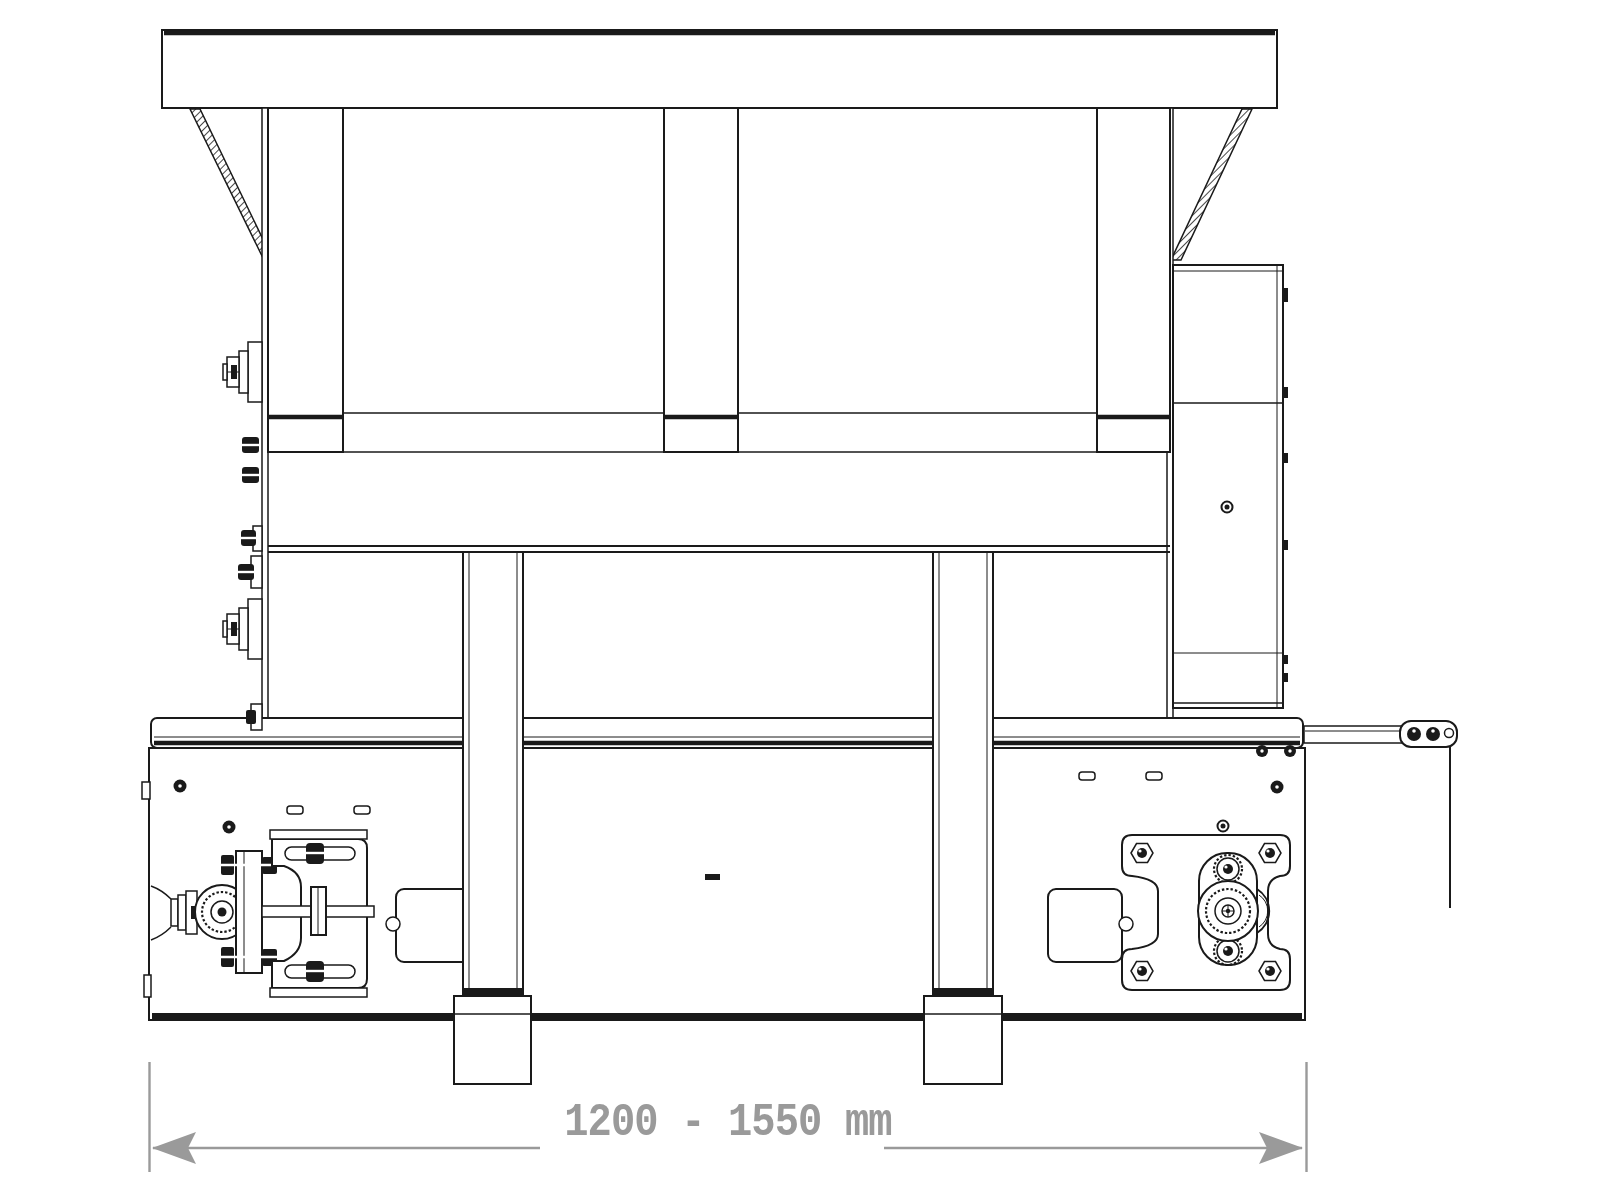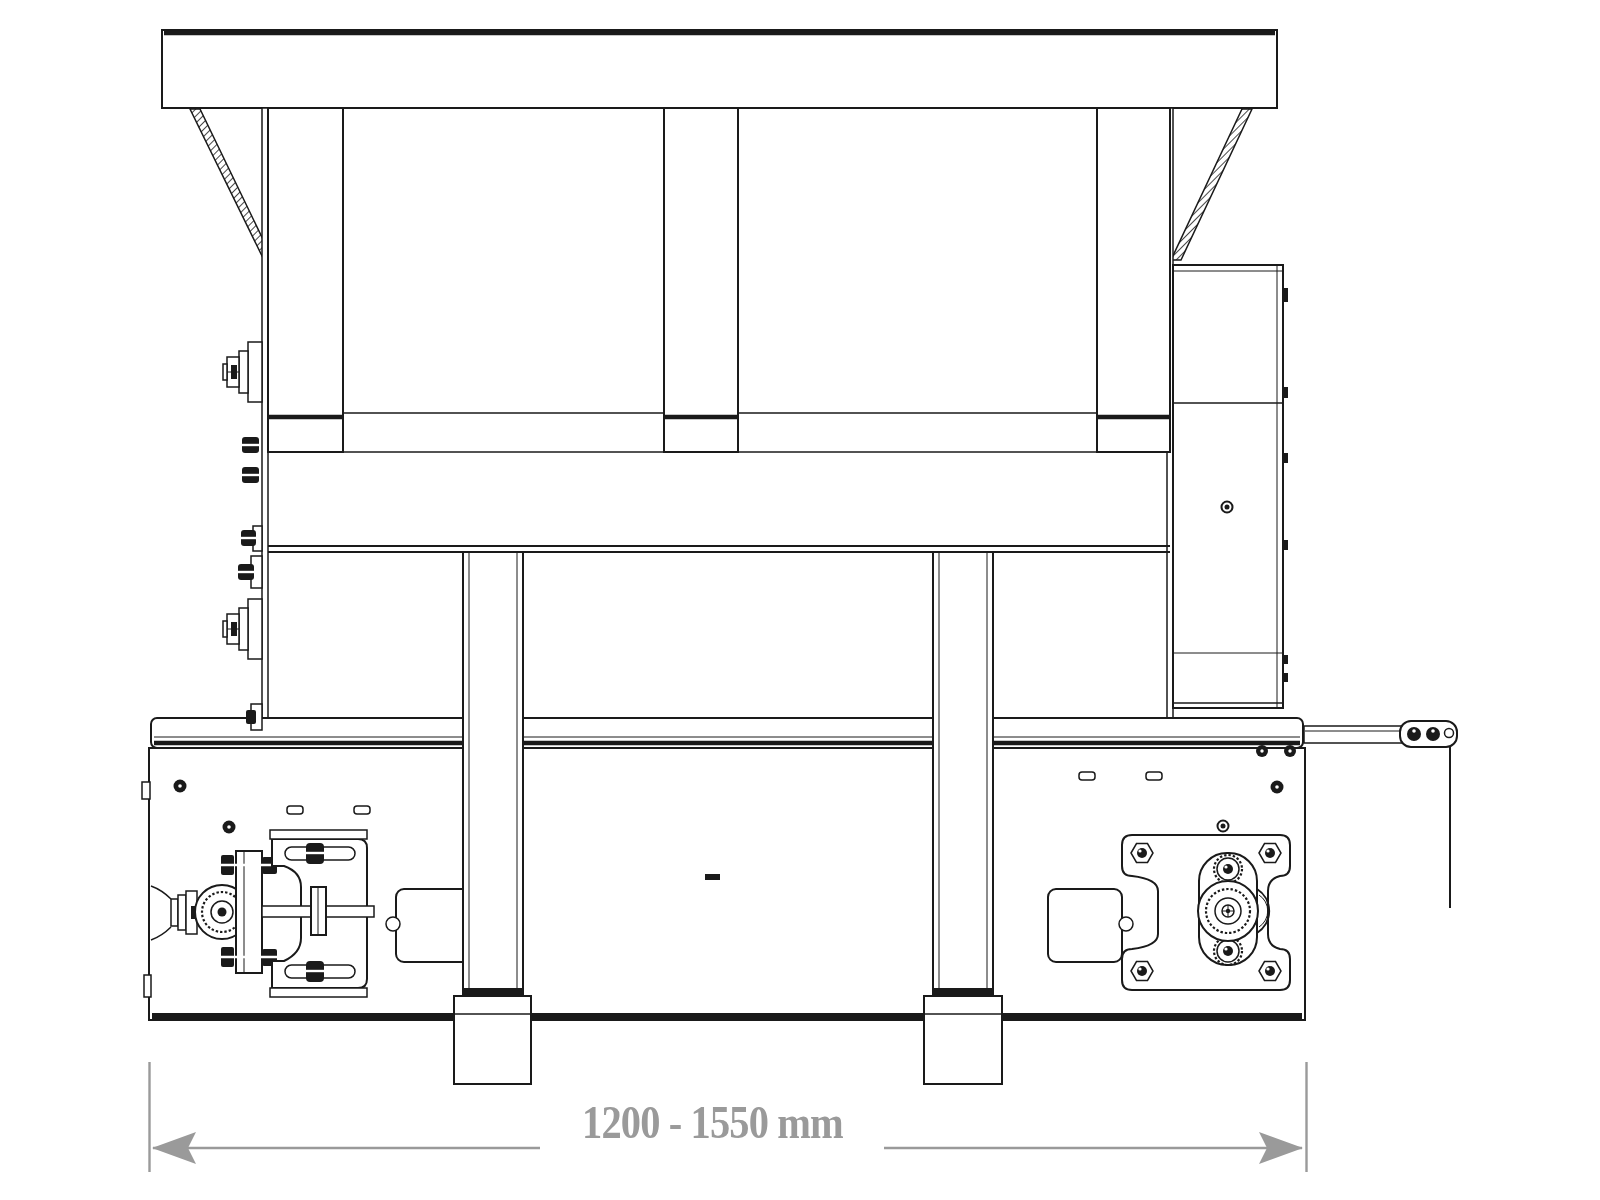--- a/index.html
+++ b/index.html
@@ -1,18 +1,18 @@
 <!DOCTYPE html>
 <html style="--line: #1a1a1a; --dimension: #9a9a9a; --background: #ffffff;"><head>
 <meta charset="utf-8">
 <style>
   :root { --line:#1a1a1a; --dimension:#9a9a9a; --background:#ffffff; }
   html,body { margin:0; padding:0; background:var(--background); }
   .stage { position:relative; width:1600px; height:1200px; background:var(--background);
-           font-family:Liberation Serif, serif; overflow:hidden; }
+           font-family:Liberation Mono, monospace; overflow:hidden; }
   svg { display:block; }
   
   .o2  { stroke:var(--line); stroke-width:2;   fill:#fff; }
   .o15 { stroke:var(--line); stroke-width:1.5; fill:#fff; }
   .l1  { stroke:var(--line); stroke-width:1;   fill:none; }
   .l15 { stroke:var(--line); stroke-width:1.5; fill:none; }
   .l2  { stroke:var(--line); stroke-width:2;   fill:none; }
   .l4  { stroke:var(--line); stroke-width:4.5; fill:none; }
   .l6  { stroke:var(--line); stroke-width:6;   fill:none; }
   .fd  { fill:var(--line); stroke:none; }

